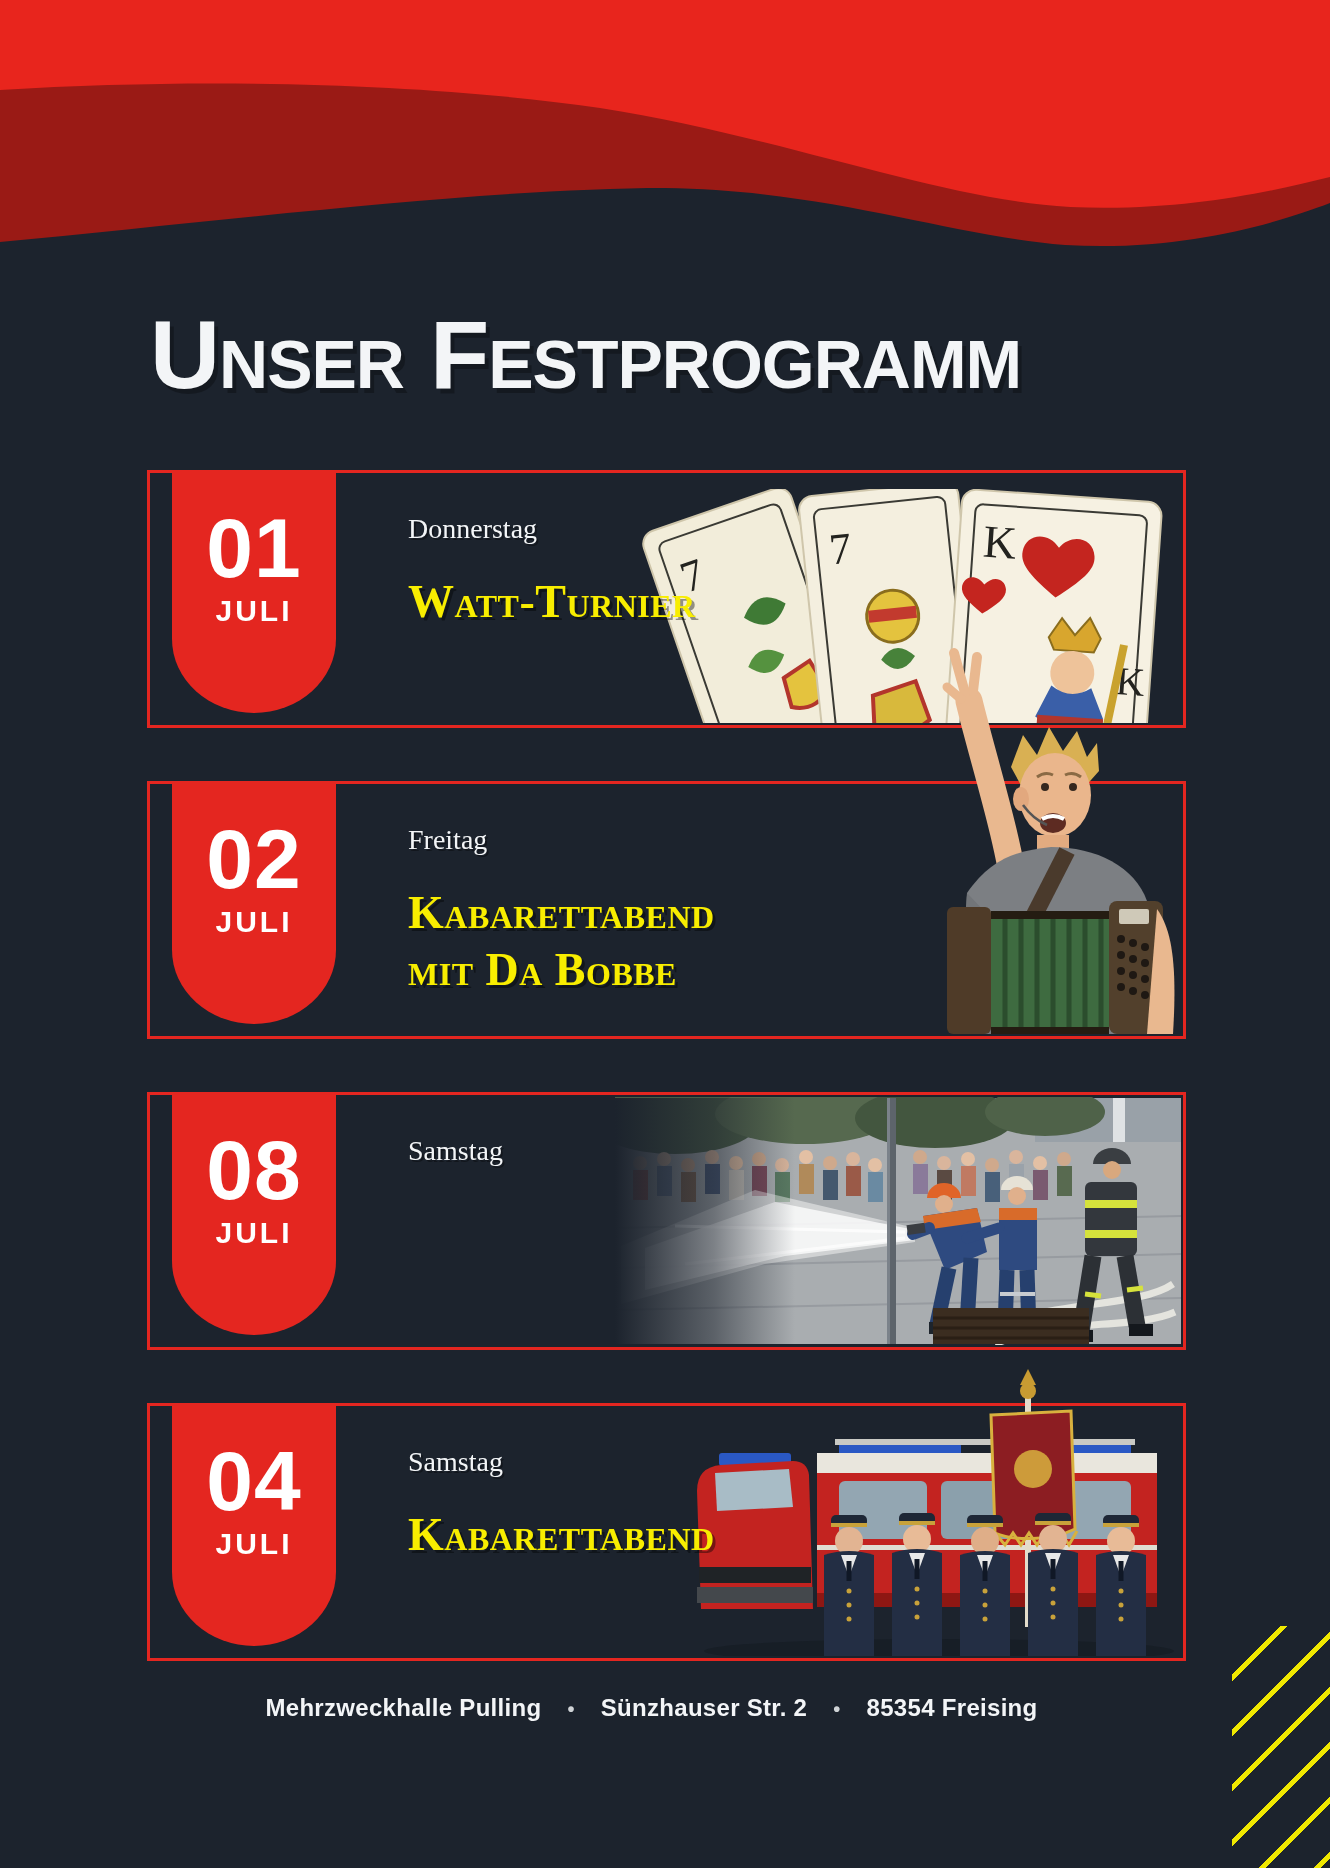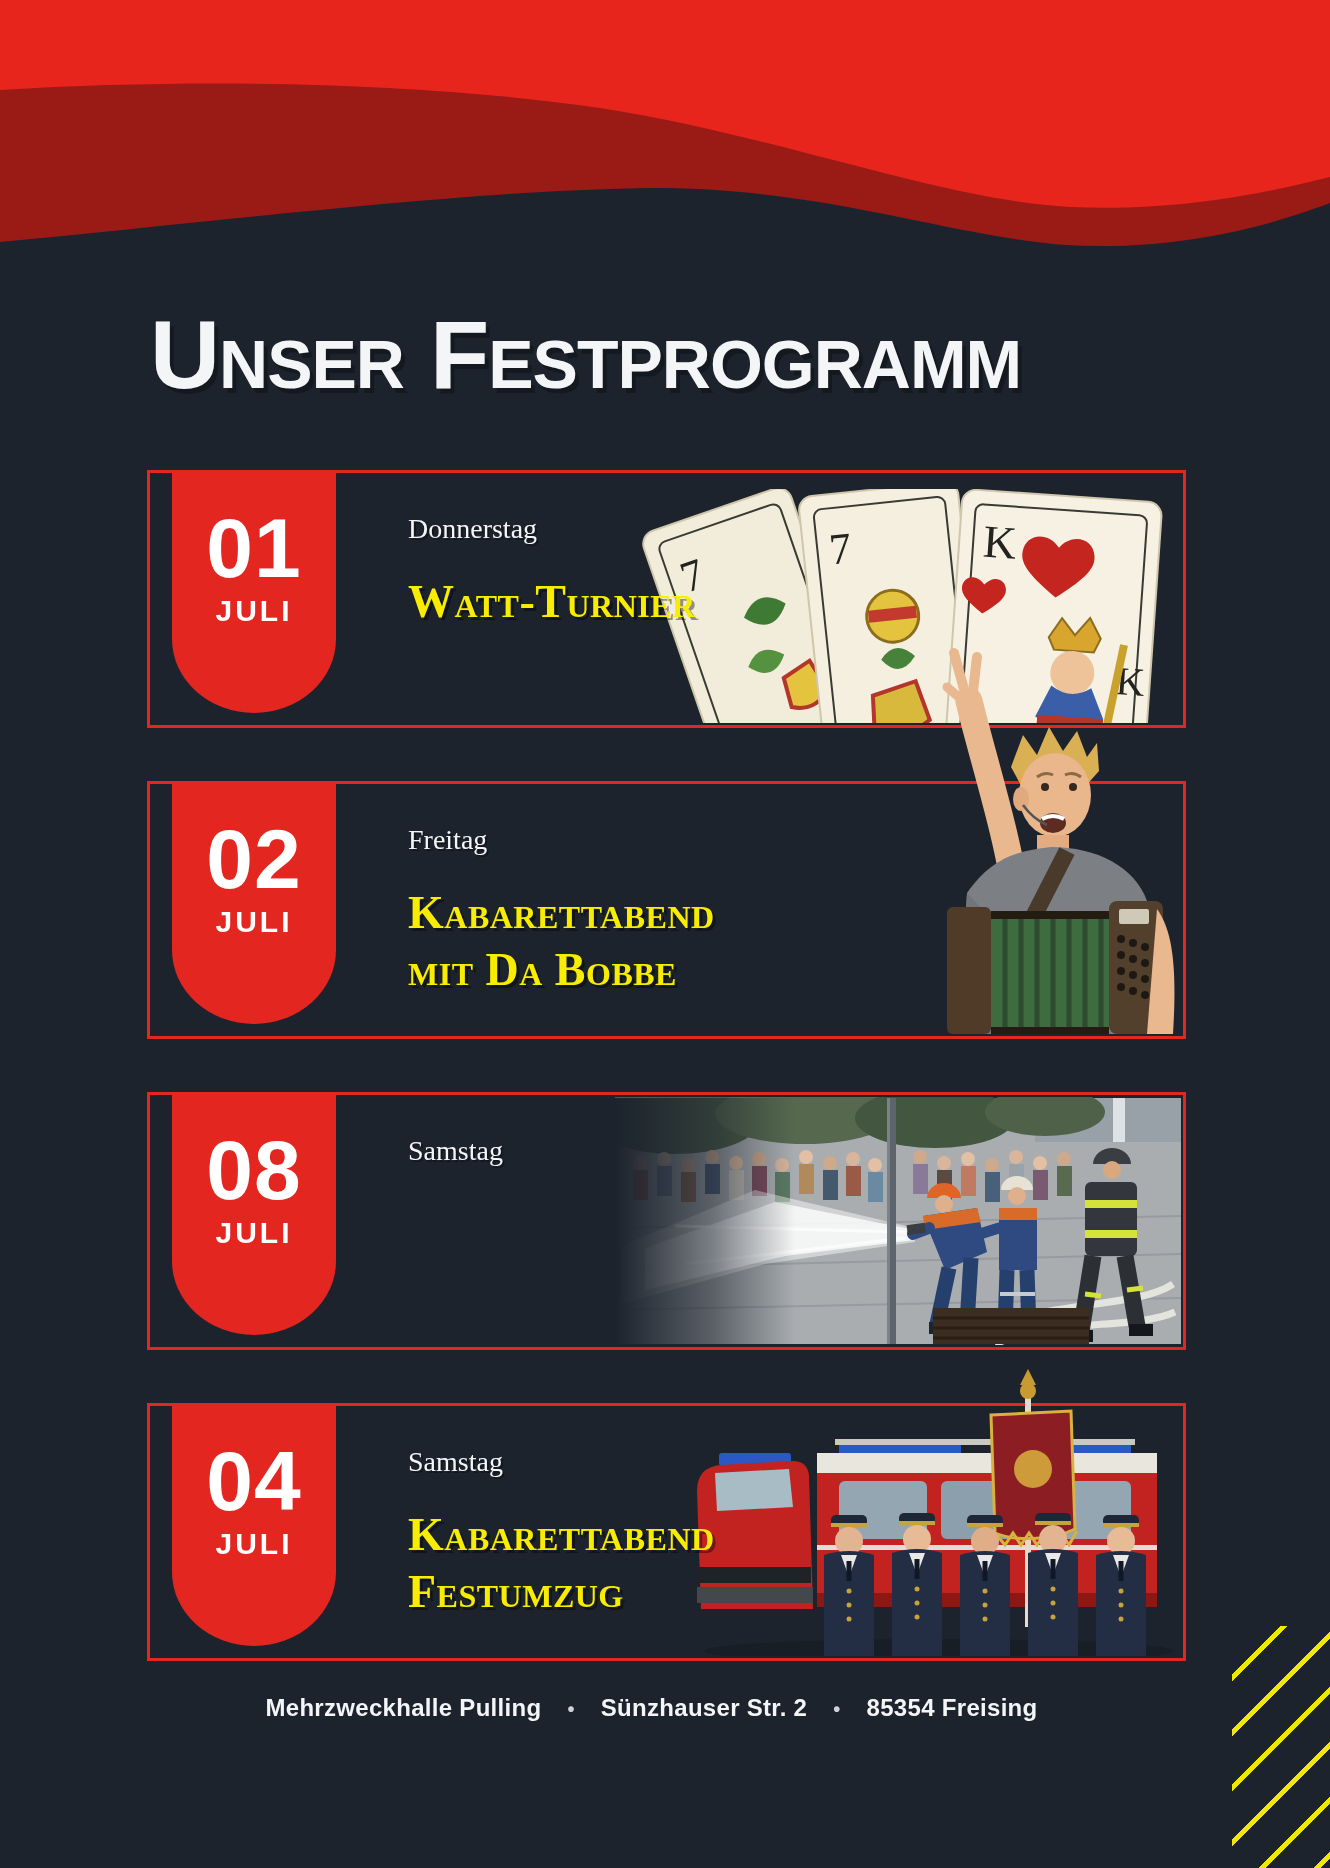--- a/index.html
+++ b/index.html
@@ -389,21 +389,20 @@
 
     <section class="event-card">
       <div class="date-badge">
         <div class="day">04</div>
         <div class="month">JULI</div>
       </div>
       <div class="event-text">
         <div class="weekday">Samstag</div>
         <div class="event-title">
           <div>Kabarettabend</div>
-          <div>Festumzug</div>
         </div>
       </div>
       <div class="photo photo-parade">
         <svg viewBox="0 0 492 287" aria-hidden="true">
 
           <g>
             <rect x="30" y="84" width="72" height="13" rx="3" fill="#2a58c4"></rect>
             <rect x="150" y="74" width="122" height="14" rx="3" fill="#2a58c4"></rect>
             <rect x="330" y="74" width="112" height="14" rx="3" fill="#2a58c4"></rect>
             <rect x="146" y="70" width="300" height="6" fill="#c9c9c4"></rect>

